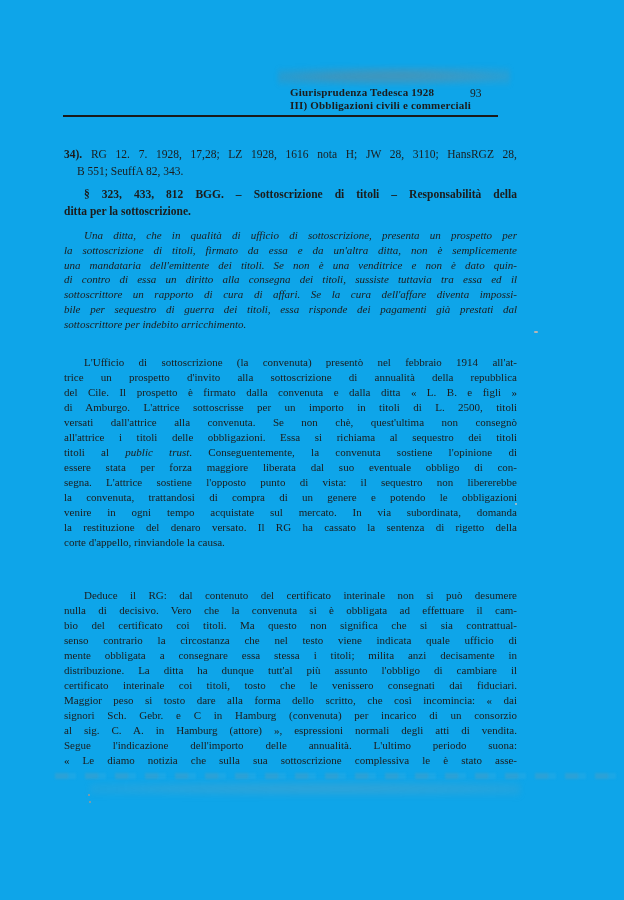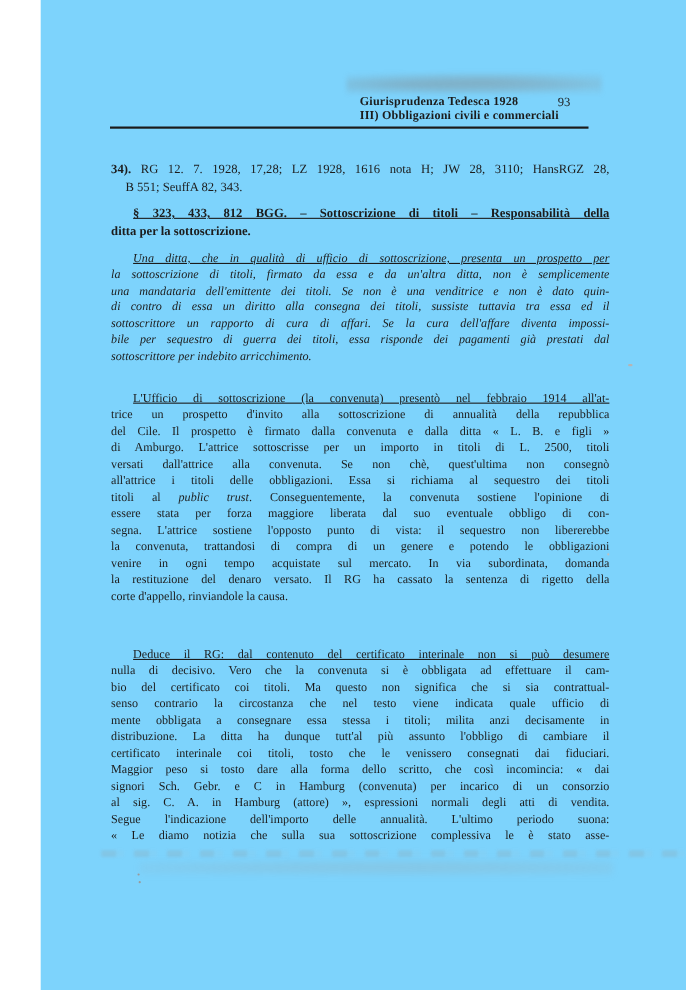--- a/index.html
+++ b/index.html
@@ -1,21 +1,21 @@
 <!DOCTYPE html>
 <html><head>
 <meta charset="utf-8">
 <style>
   html,body { margin:0; padding:0; }
   body {
     width:624px; height:900px; background:#ffffff; overflow:hidden;
     font-family:"Liberation Serif","DejaVu Serif",serif; color:#1c1c1c;
     position:relative;
   }
-  .sheet { position:absolute; inset:0; background:#7dd3fc;margin-left:37px; }
+  .sheet { position:absolute; inset:0; background:#0ea5e9; }
 
   
   .running-head {
     position:absolute; left:290px; top:86px; width:215px;
     font-size:11px; line-height:13px; font-weight:bold; letter-spacing:.2px;
   }
   .page-number {
     position:absolute; left:470px; top:87px; font-size:11.5px;
   }
   .header-rule {
@@ -27,21 +27,21 @@
   .block { position:absolute; left:64px; width:453px; }
   .citation   { top:146px; font-size:11.5px; line-height:16.5px; }
   .citation .line b { font-weight:bold; }
   .heading    { top:186px; font-size:11.5px; line-height:16.5px; font-weight:bold; }
   .headnote   { top:228px; font-size:11px;   line-height:14.8px; font-style:italic; }
   .para-a     { top:355px; font-size:11px;   line-height:15px; }
   .para-b     { top:588px; font-size:11px;   line-height:15px; }
 
   .line { text-align:justify; text-align-last:justify; white-space:nowrap; }
   .line.last   { text-align-last:left; }
-  .line.indent { padding-left:20px;text-decoration:underline; }
+  .line.indent { padding-left:20px; }
   .line.hang   { padding-left:13px; }
 
   
   .artifact { position:absolute; pointer-events:none; }
   .ghost-top {
     left:278px; top:66px; width:232px; height:20px;
     background:
       radial-gradient(ellipse at 25% 55%, rgba(125,125,125,.30), transparent 70%),
       radial-gradient(ellipse at 55% 40%, rgba(135,135,135,.22), transparent 72%),
       radial-gradient(ellipse at 85% 55%, rgba(140,140,140,.20), transparent 75%);

